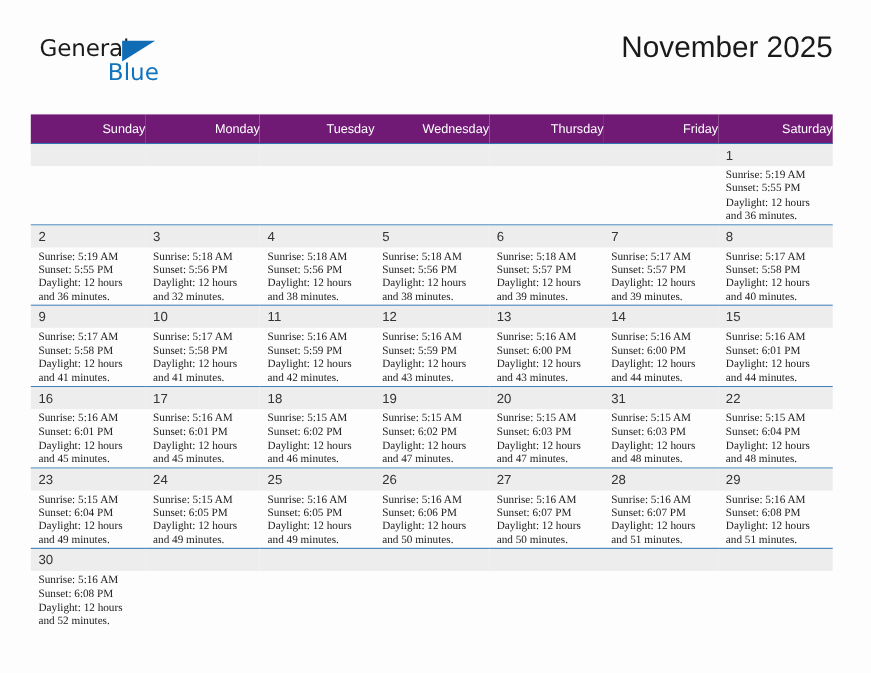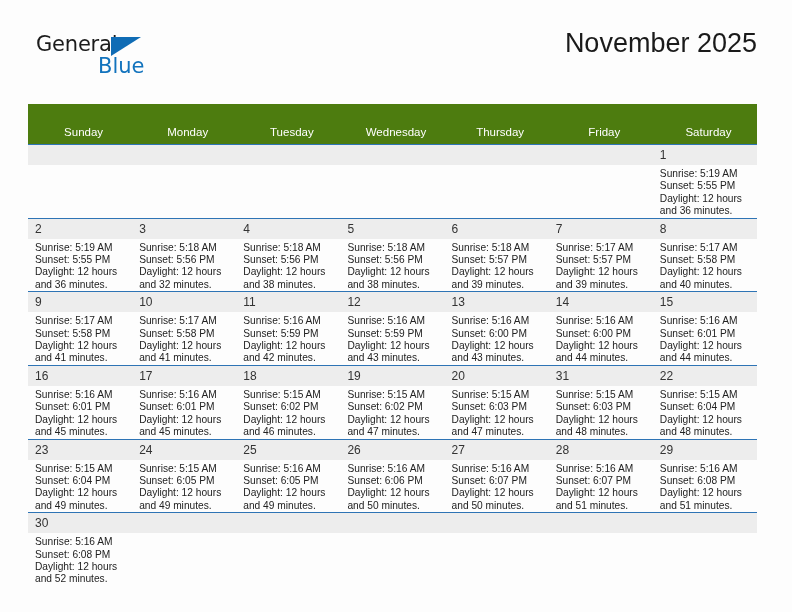--- a/index.html
+++ b/index.html
@@ -91,26 +91,26 @@
   
   .calendar {
     position: absolute;
     left: 28px;
     top: 104px;
     width: 729px;
     border-collapse: collapse;
     table-layout: fixed;
   }
   .calendar th {
-    background: #4d7c0f;
+    background: #701a75;
     color: #ffffff;
     font-size: 11.5px;
     font-weight: normal;
-    text-align: center;
-    padding: 21px 0 5px 7px;
+    text-align: right;
+    padding: 7px 0 5px 7px;
     height: 12px;
     line-height: 14px;
   }
   .calendar td {
     vertical-align: top;
     padding: 0;
     border-top: 1.5px solid #2e74b5;
     height: 72px;
   }
   .calendar tr.week-row td {
@@ -133,20 +133,21 @@
     min-height: 14px;
   }
   .cell.empty .daynum {
     color: transparent;
   }
   .info {
     padding: 3px 5px 0 7px;
     font-size: 10.2px;
     line-height: 12.4px;
     color: #222;
+    font-family: Liberation Serif, serif;
   }
   .info div {
     white-space: nowrap;
   }
 </style>
 </head>
 <body>
 
 <div class="page">
 

